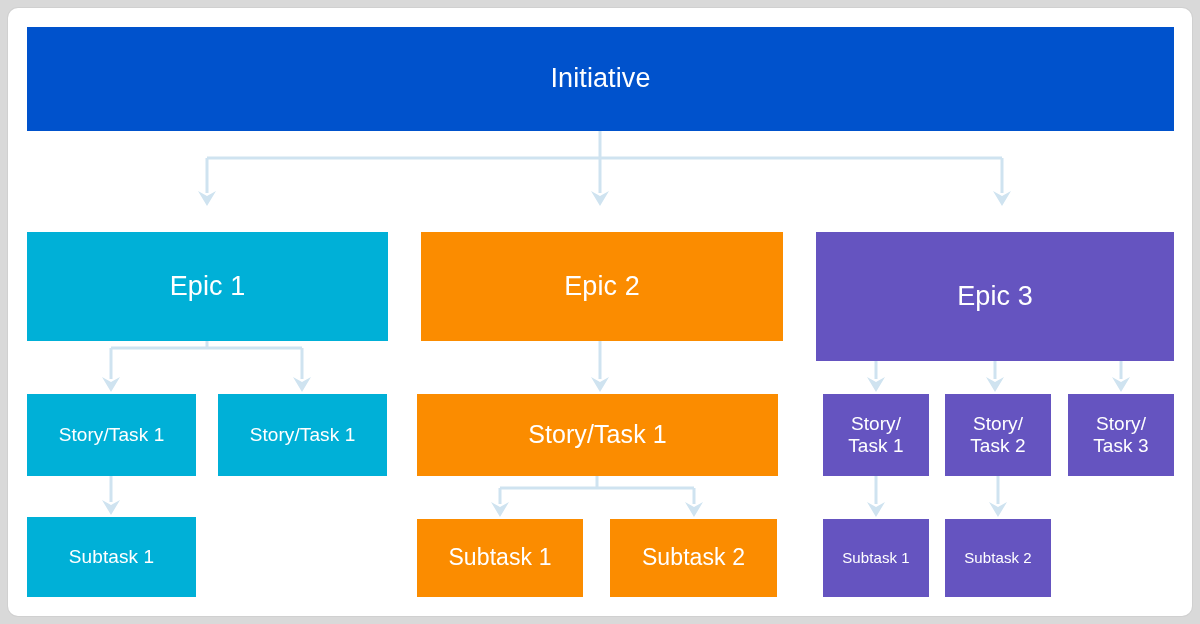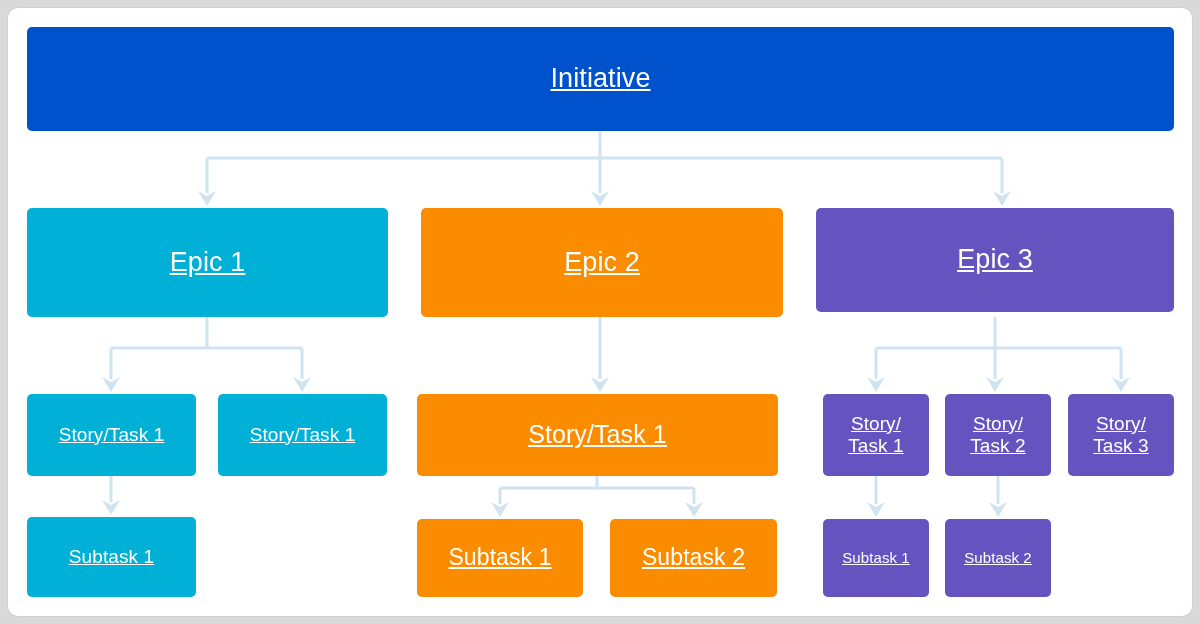--- a/index.html
+++ b/index.html
@@ -38,29 +38,28 @@
     pointer-events: none;
   }
   .node {
     position: absolute;
     box-sizing: border-box;
     display: flex;
     align-items: center;
     justify-content: center;
     text-align: center;
     color: #ffffff;
-    border-radius: 5px;
+    border-radius: 0;
     line-height: 1.18;
     letter-spacing: 0.1px;
     white-space: pre-line;
-    text-decoration: underline;
     -webkit-font-smoothing: antialiased;
   }
   .lvl-initiative { font-size: 27px; }
-  .lvl-epic       { font-size: 27px; }
+  .lvl-epic       { font-size: 27px; margin-top: 24px; }
   .lvl-story-lg   { font-size: 25px; }
   .lvl-story-md   { font-size: 19px; }
   .lvl-story-sm   { font-size: 19px; }
   .lvl-sub-lg     { font-size: 23px; }
   .lvl-sub-md     { font-size: 19px; }
   .lvl-sub-sm     { font-size: 15px; }
 </style>
 </head>
 <body>
 
@@ -107,21 +106,21 @@
       <path d="M 867 502 L 876 517 L 885 502 L 876 507 Z" fill="#cfe3f0"></path>
       <line x1="998" y1="476" x2="998" y2="492" stroke="#cfe3f0" stroke-width="3" stroke-linecap="butt"></line>
       <line x1="998" y1="492" x2="998" y2="504" stroke="#cfe3f0" stroke-width="3" stroke-linecap="butt"></line>
       <path d="M 989 502 L 998 517 L 1007 502 L 998 507 Z" fill="#cfe3f0"></path>
     </svg>
 
   <div id="nodes-layer">
       <div class="node lvl-initiative" style="left: 27px; top: 27px; width: 1147px; height: 104px; background: rgb(0, 82, 204);"><span>Initiative</span></div>
       <div class="node lvl-epic" style="left: 27px; top: 208px; width: 361px; height: 109px; background: rgb(0, 176, 215);"><span>Epic 1</span></div>
       <div class="node lvl-epic" style="left: 421px; top: 208px; width: 362px; height: 109px; background: rgb(251, 140, 0);"><span>Epic 2</span></div>
-      <div class="node lvl-epic" style="left: 816px; top: 208px; width: 358px; height: 104px; background: rgb(101, 84, 192);"><span>Epic 3</span></div>
+      <div class="node lvl-epic" style="left: 816px; top: 208px; width: 358px; height: 129px; background: rgb(101, 84, 192);"><span>Epic 3</span></div>
       <div class="node lvl-story-md" style="left: 27px; top: 394px; width: 169px; height: 82px; background: rgb(0, 176, 215);"><span>Story/Task 1</span></div>
       <div class="node lvl-story-md" style="left: 218px; top: 394px; width: 169px; height: 82px; background: rgb(0, 176, 215);"><span>Story/Task 1</span></div>
       <div class="node lvl-story-lg" style="left: 417px; top: 394px; width: 361px; height: 82px; background: rgb(251, 140, 0);"><span>Story/Task 1</span></div>
       <div class="node lvl-story-sm" style="left: 823px; top: 394px; width: 106px; height: 82px; background: rgb(101, 84, 192);"><span>Story/
 Task 1</span></div>
       <div class="node lvl-story-sm" style="left: 945px; top: 394px; width: 106px; height: 82px; background: rgb(101, 84, 192);"><span>Story/
 Task 2</span></div>
       <div class="node lvl-story-sm" style="left: 1068px; top: 394px; width: 106px; height: 82px; background: rgb(101, 84, 192);"><span>Story/
 Task 3</span></div>
       <div class="node lvl-sub-md" style="left: 27px; top: 517px; width: 169px; height: 80px; background: rgb(0, 176, 215);"><span>Subtask 1</span></div>

